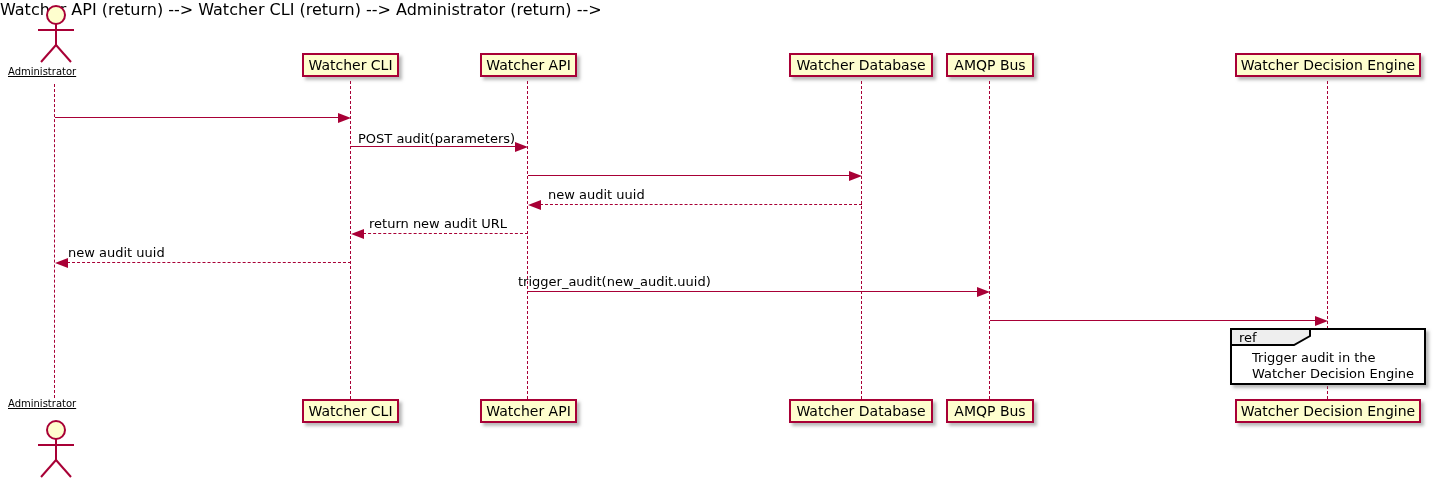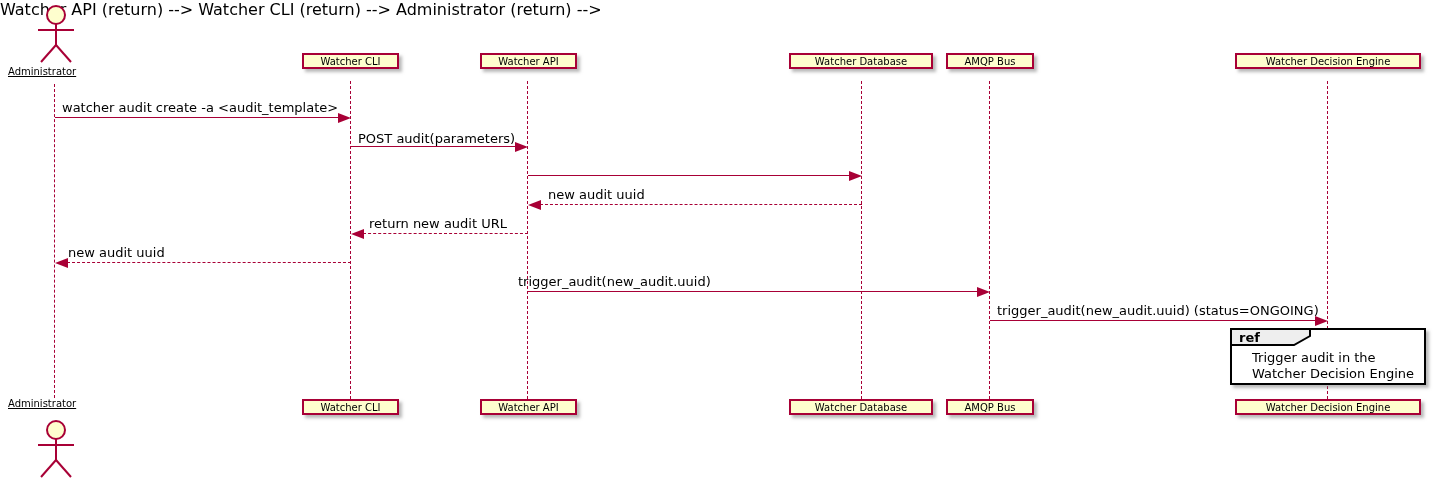--- a/index.html
+++ b/index.html
@@ -20,27 +20,27 @@
     color:var(--text);
     overflow:hidden;
   }
   .lifeline{
     position:absolute;
     width:0;
     border-left:1px dashed var(--lifeline);
   }
   .pbox{
     position:absolute;
-    height:16px;
+    height:24px;
     box-sizing:border-box;
     background:var(--fill);
     border:2px solid var(--border);
     box-shadow:3px 3px 3px rgba(130,130,130,0.55);
     display:flex;align-items:center;justify-content:center;
-    font-size:10px;
+    font-size:14px;
     white-space:nowrap;
   }
   .actor-label{
     position:absolute;
     font-size:10px;
     white-space:nowrap;
     text-decoration:underline;
   }
   .actor-svg{position:absolute;}
   .msg-label{
@@ -66,21 +66,21 @@
   .ref-box{
     position:absolute;
     box-sizing:border-box;
     background:#ffffff;
     border:2px solid var(--ref-border);
     box-shadow:3px 3px 3px rgba(130,130,130,0.55);
   }
   .ref-keyword{
     position:absolute;
     left:7px;top:0px;
-    font-size:13px;font-weight:bold;
+    font-size:13px;font-weight:normal;
     line-height:16px;
   }
   .ref-line{
     position:absolute;
     left:20px;
     font-size:13px;
     white-space:nowrap;
     line-height:16px;
   }
 </style>
@@ -129,21 +129,20 @@
   <div class="pbox" style="left:1235px;top:53px;width:186px">Watcher Decision Engine</div>
 
   
   <div class="pbox" style="left:302px;top:399px;width:97px">Watcher CLI</div>
   <div class="pbox" style="left:480px;top:399px;width:97px">Watcher API</div>
   <div class="pbox" style="left:789px;top:399px;width:144px">Watcher Database</div>
   <div class="pbox" style="left:946px;top:399px;width:88px">AMQP Bus</div>
   <div class="pbox" style="left:1235px;top:399px;width:186px">Watcher Decision Engine</div>
 
   
-  <div class="msg-label" style="left:62px;top:100px">watcher audit create -a &lt;audit_template&gt;</div>
   <div class="msg-line solid" style="left:55px;top:117px;width:284px"></div>
   <div class="arrowhead right" style="left:338px;top:113px"></div>
 
   
   <div class="msg-label" style="left:358px;top:131px">POST audit(parameters)</div>
   <div class="msg-line solid" style="left:351px;top:146px;width:165px"></div>
   <div class="arrowhead right" style="left:515px;top:142px"></div>
 
   
   <div class="msg-line solid" style="left:528px;top:175px;width:322px"></div>
@@ -163,21 +162,20 @@
   <div class="msg-label" style="left:68px;top:245px">new audit uuid</div>
   <div class="msg-line dashed" style="left:67px;top:262px;width:284px"></div>
   <div class="arrowhead left" style="left:55px;top:258px"></div>
 
   
   <div class="msg-label" style="left:518px;top:274px">trigger_audit(new_audit.uuid)</div>
   <div class="msg-line solid" style="left:528px;top:291px;width:450px"></div>
   <div class="arrowhead right" style="left:977px;top:287px"></div>
 
   
-  <div class="msg-label" style="left:997px;top:303px">trigger_audit(new_audit.uuid) (status=ONGOING)</div>
   <div class="msg-line solid" style="left:990px;top:320px;width:326px"></div>
   <div class="arrowhead right" style="left:1315px;top:316px"></div>
 
   
   <div class="ref-box" style="left:1230px;top:328px;width:196px;height:57px">
     <svg style="position:absolute;left:-2px;top:-2px" width="82" height="19" viewBox="0 0 82 19">
       <polygon points="1,1 80,1 80,8 64,17 1,17" fill="#EEEEEE" stroke="#000000" stroke-width="2"></polygon>
     </svg>
     <span class="ref-keyword">ref</span>
     <div class="ref-line" style="top:20px">Trigger audit in the</div>

